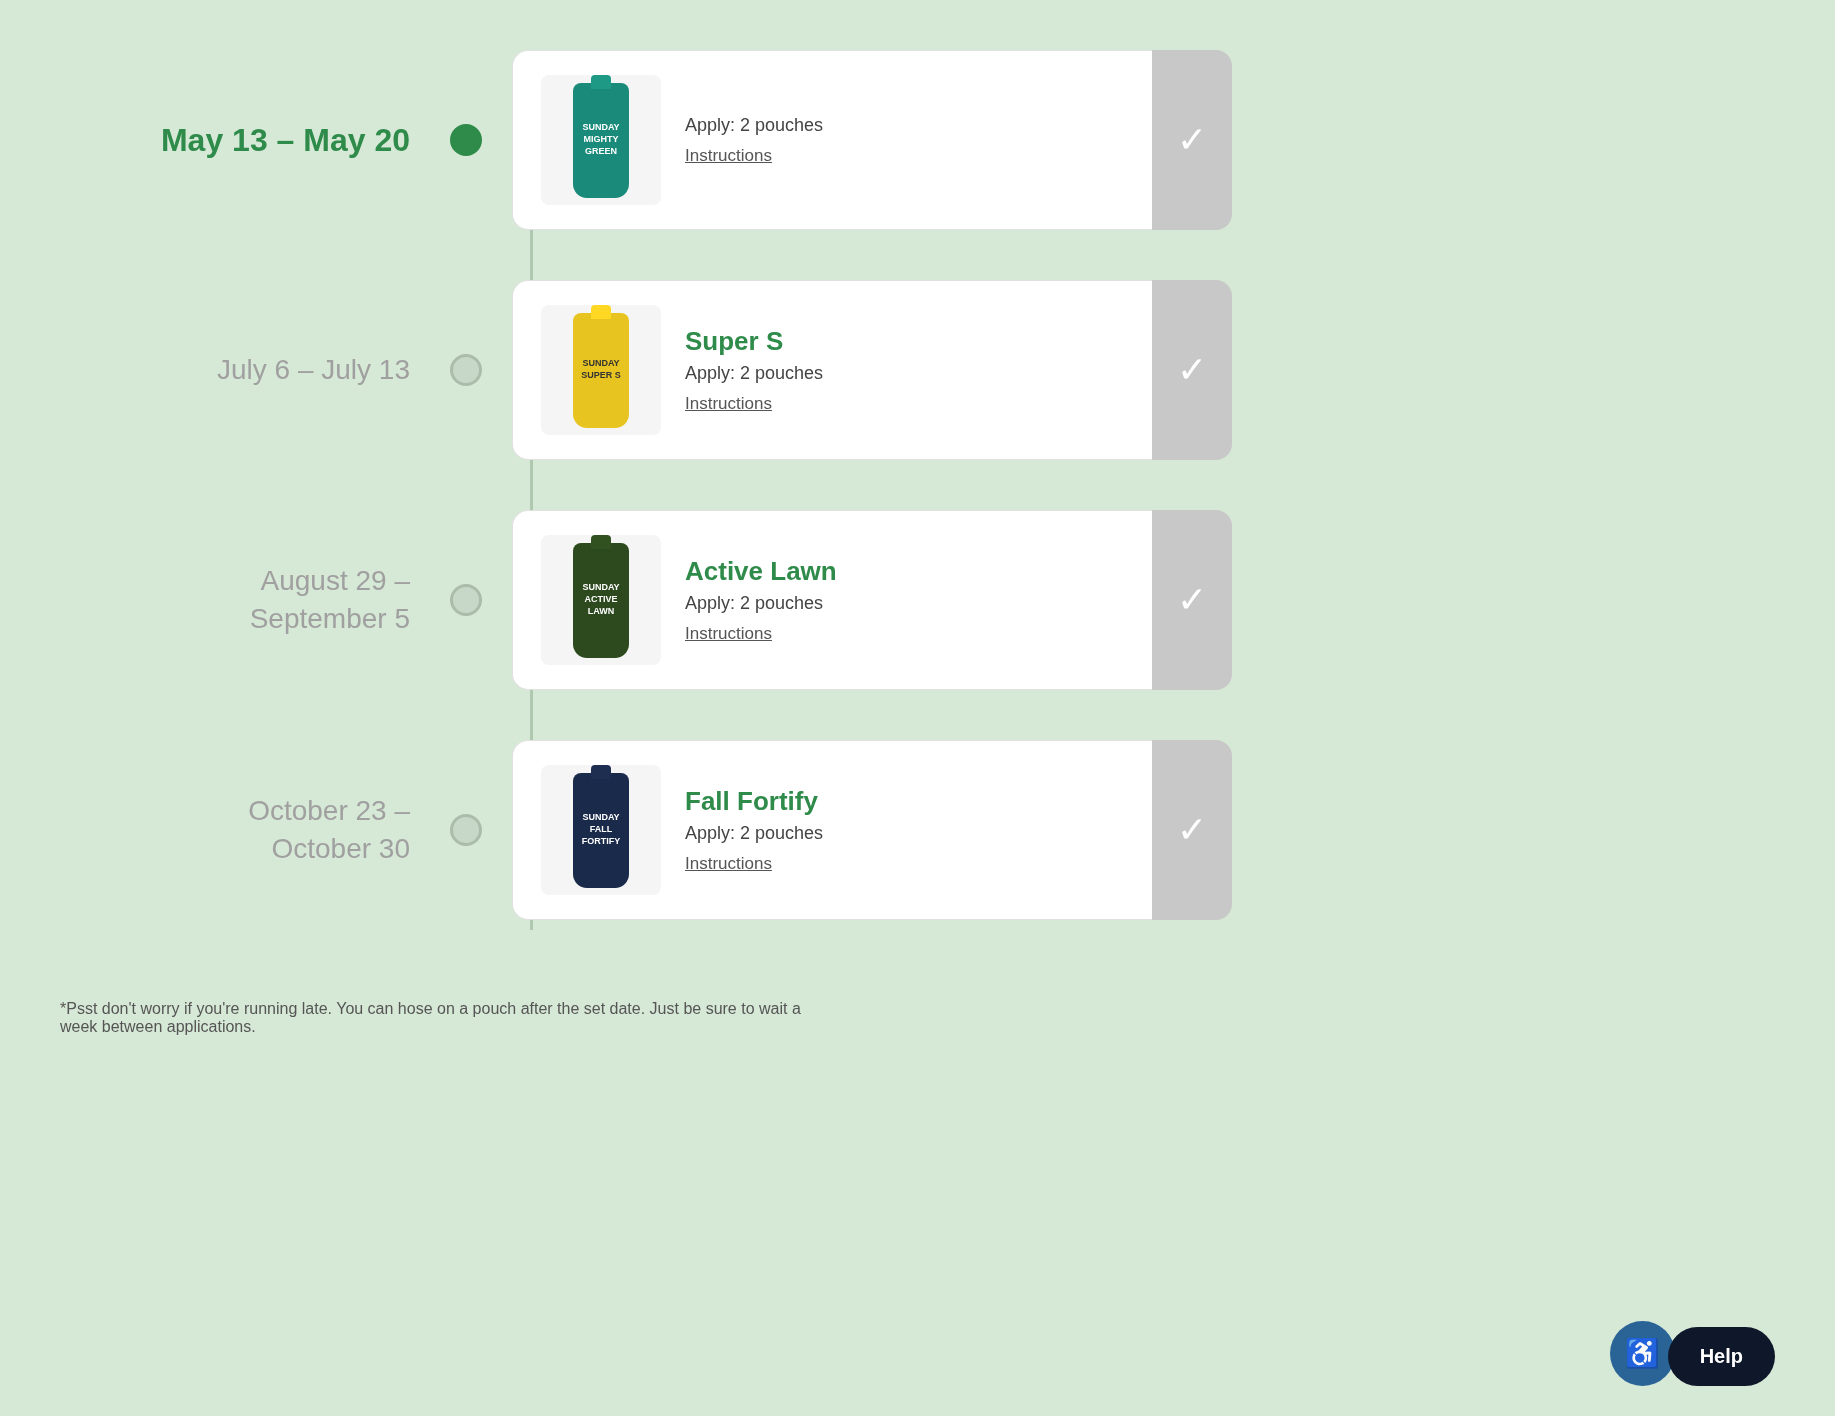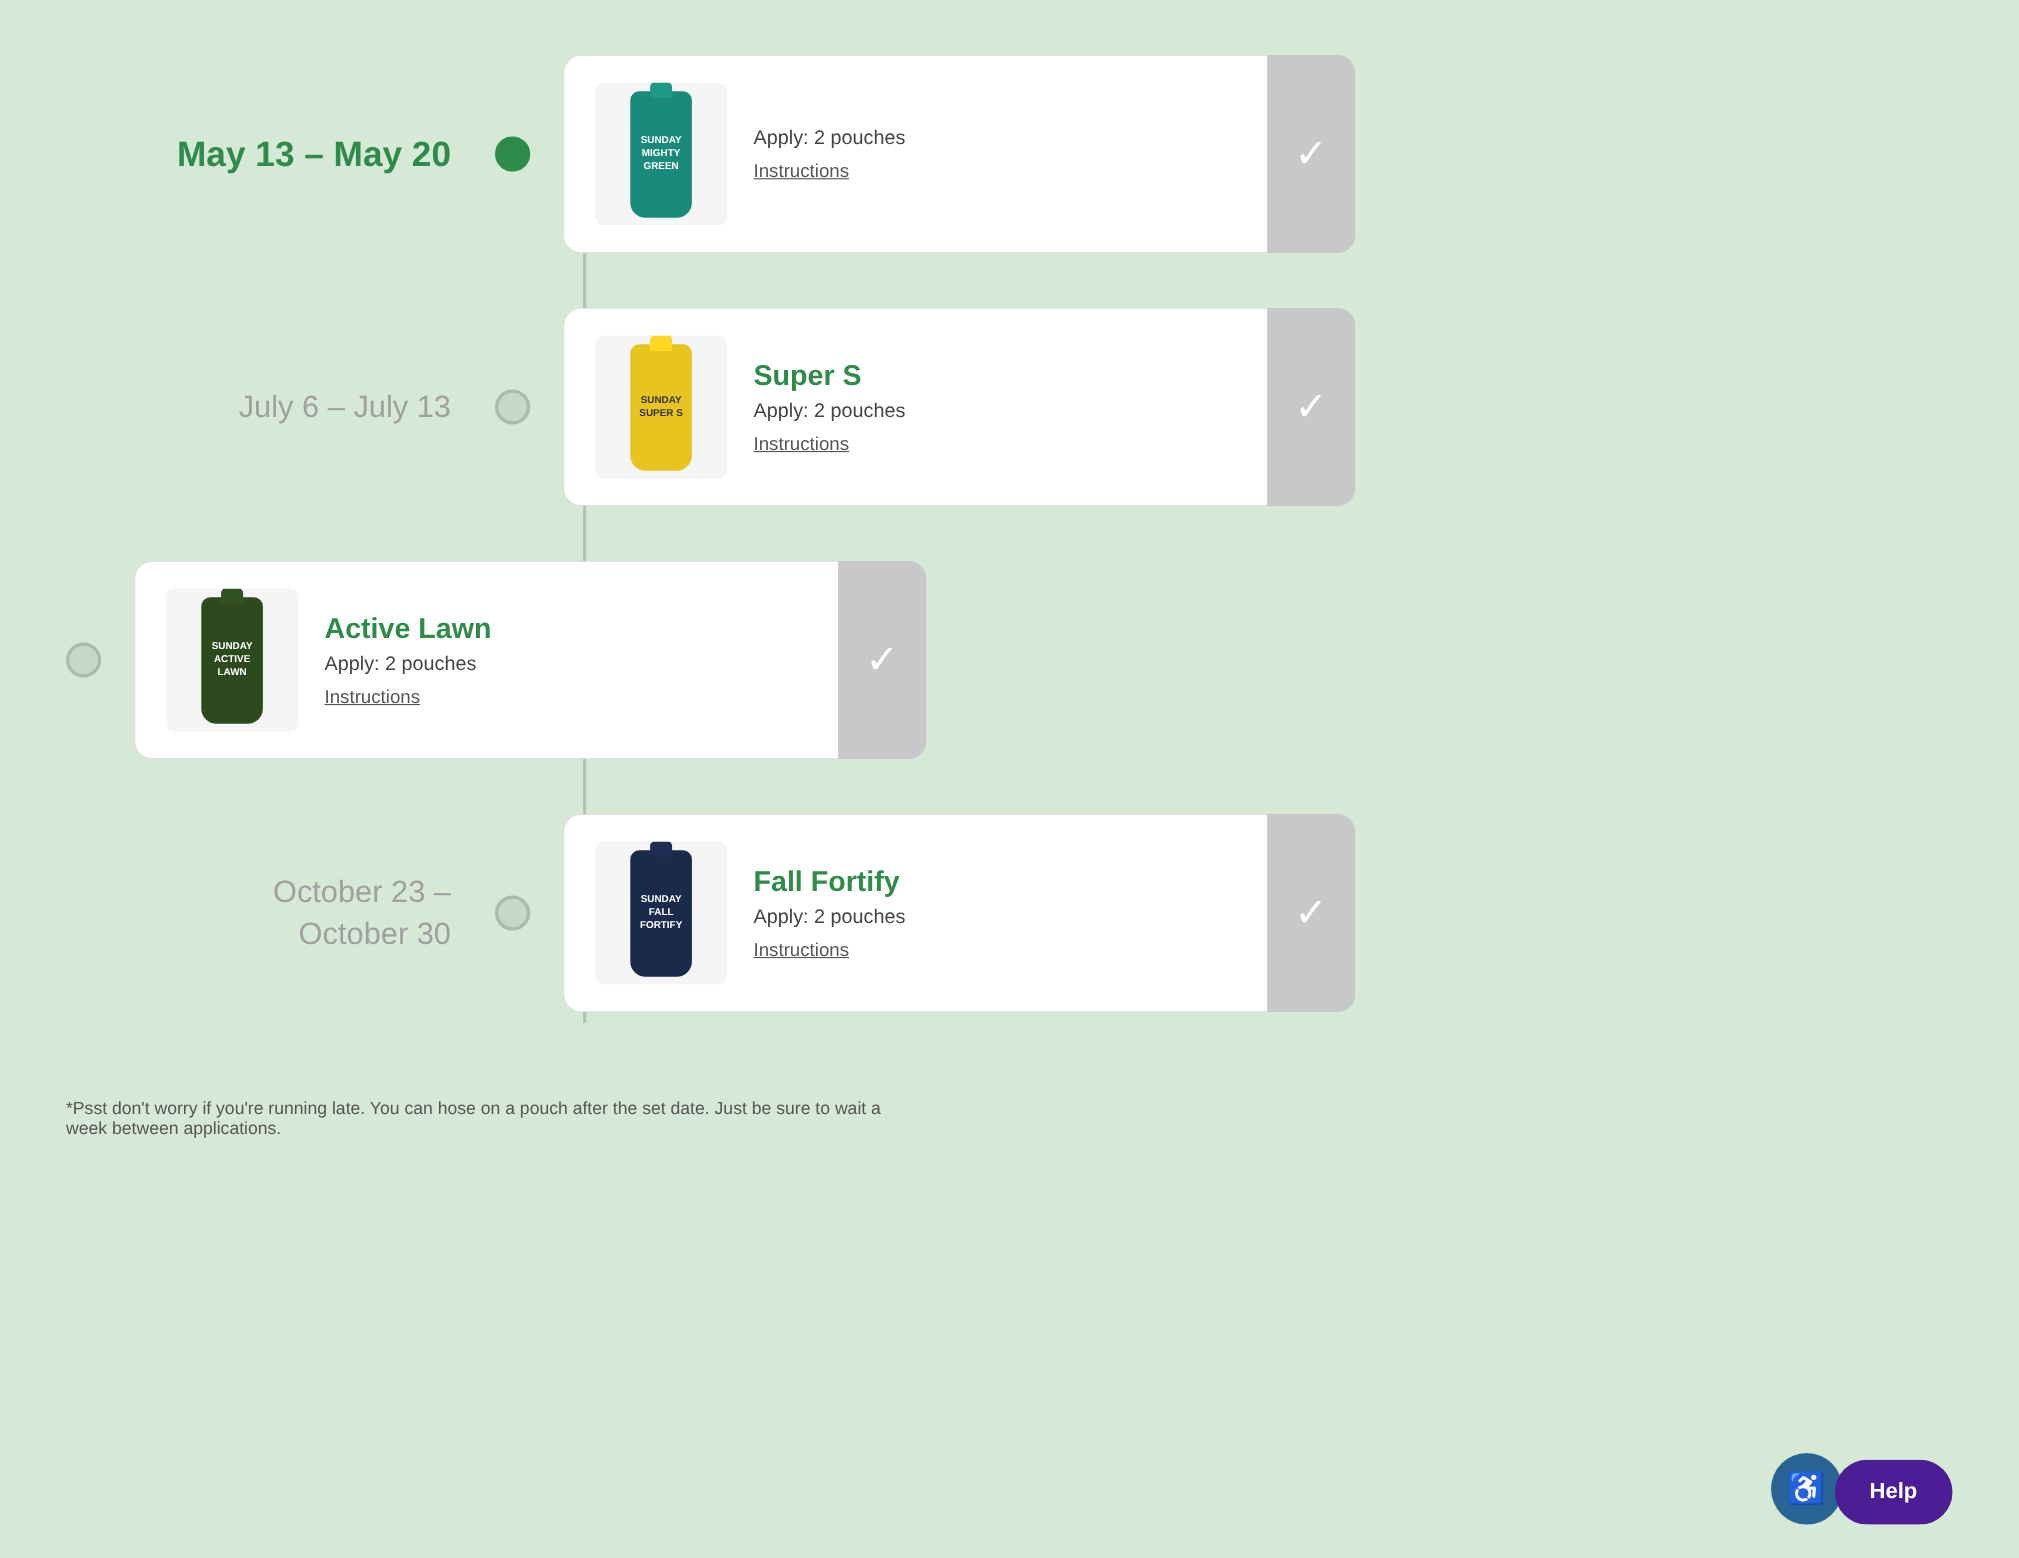--- a/index.html
+++ b/index.html
@@ -209,21 +209,21 @@
       color: white;
       font-size: 28px;
     }
 
     .help-btn {
       position: fixed;
       bottom: 30px;
       right: 60px;
       padding: 18px 32px;
       border-radius: 50px;
-      background-color: #4c1d95;
+      background-color: #0f172a;
       border: none;
       cursor: pointer;
       color: white;
       font-size: 20px;
       font-weight: 600;
     }
   </style>
 </head>
 <body>
 
@@ -256,20 +256,21 @@
             </div>
           </div>
           <div class="card-info"><div class="product-name">Super S</div><div class="apply-text">Apply: 2 pouches</div><a class="instructions-link" href="#">Instructions</a></div>
         </div>
         <div class="card-check">
           <span class="check-icon">✓</span>
         </div>
       </div>
     </div>
     <div class="timeline-row">
+      <div class="date-label inactive">August 29 –<br>September 5</div>
       <div class="timeline-dot "></div>
       <div class="card-wrapper">
         <div class="card">
           <div class="card-image">
             <div class="pouch" style="background-color: rgb(45, 74, 30);">
               <div class="pouch-label" style="color: white;">sunday<br>ACTIVE<br>LAWN</div>
             </div>
           </div>
           <div class="card-info"><div class="product-name">Active Lawn</div><div class="apply-text">Apply: 2 pouches</div><a class="instructions-link" href="#">Instructions</a></div>
         </div>

